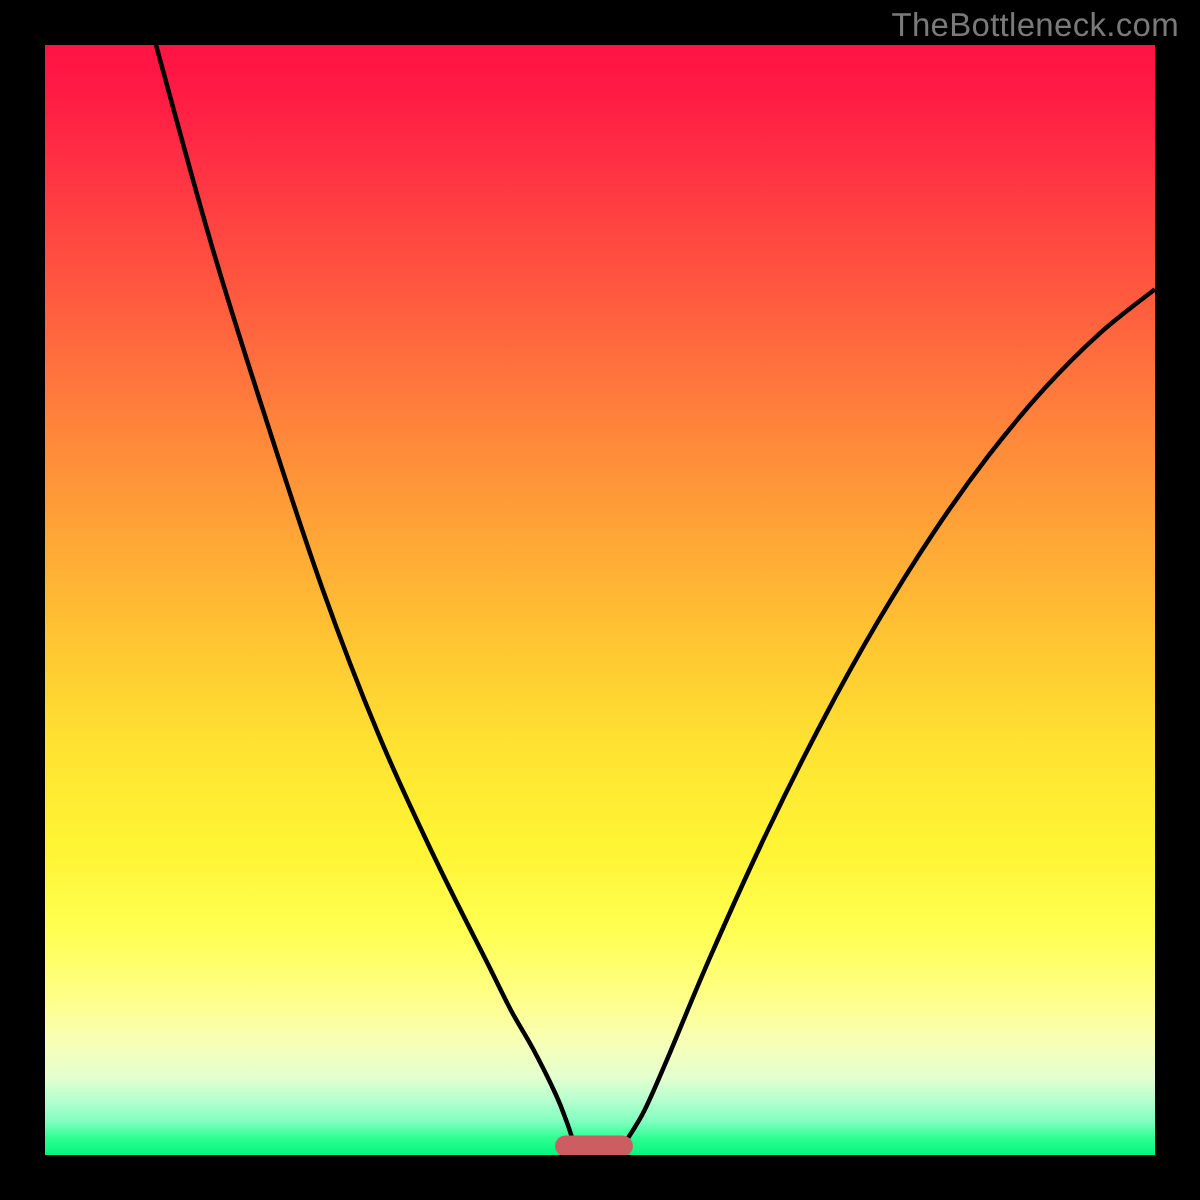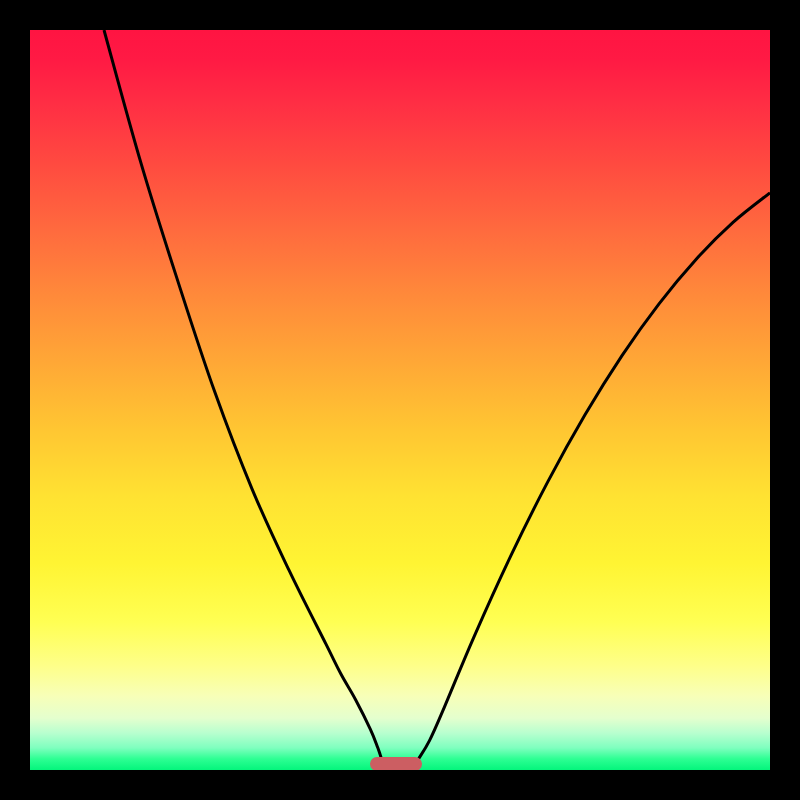--- a/index.html
+++ b/index.html
@@ -69,20 +69,21 @@
     position: absolute;
     border-radius: 7px;
     background: #cc5e62;
   }
 </style>
 </head>
 <body>
 
 <div class="outer">
 
+  <div class="watermark">TheBottleneck.com</div>
 
   <div class="plot">
     <div class="bg"></div>
 
     <svg class="curve" viewBox="0 0 740 740" preserveAspectRatio="none">
       <path id="curve-path" fill="none" stroke-width="3" stroke="#000000" d="M 74 0 C 80.66 23.976000000000006, 97.68 87.91200000000006, 111 133.20000000000005 C 124.32 178.48800000000003, 134.68 210.308, 148 251.59999999999997 C 161.32 292.89199999999994, 171.68 325.304, 185 362.59999999999997 C 198.32 399.89599999999996, 208.68 426.832, 222 458.8 C 235.32 490.76800000000003, 245.68 512.2280000000001, 259 540.2 C 272.32 568.172, 286.676 595.552, 296 614.2 C 305.324 632.8480000000001, 305.472 633.81, 310.8 643.8 C 316.12800000000004 653.79, 320.272 659.71, 325.6 669.7 C 330.92800000000005 679.69, 336.40400000000005 690.6419999999999, 340.40000000000003 699.3 C 344.396 707.958, 345.80199999999996 712.472, 347.79999999999995 717.8 C 349.79799999999994 723.1279999999999, 350.834 726.9019999999999, 351.5 728.9 M 388.5 728.9 C 390.498 725.5699999999999, 394.938 719.7239999999999, 399.6 710.4 C 404.26200000000006 701.076, 406.408 695.748, 414.40000000000003 677.1 C 422.39200000000005 658.452, 432.012 634.106, 444 606.8 C 455.988 579.4939999999999, 467.68 553.372, 481 525.4 C 494.32 497.428, 504.68 476.70799999999997, 518 451.4 C 531.32 426.092, 541.68 407.444, 555 384.8 C 568.32 362.156, 578.68 345.58, 592 325.59999999999997 C 605.32 305.61999999999995, 615.68 291.116, 629 273.8 C 642.32 256.48400000000004, 652.68 244.05200000000005, 666 229.40000000000003 C 679.32 214.74800000000002, 689.68 204.38799999999998, 703 192.39999999999998 C 716.32 180.41199999999998, 733.34 168.12799999999996, 740 162.79999999999995"></path>
     </svg>
 
     <div class="marker" id="marker" style="left: 340.4px; width: 51.8px; top: 727.08px; height: 14px; background: rgb(204, 94, 98);"></div>
   </div>

